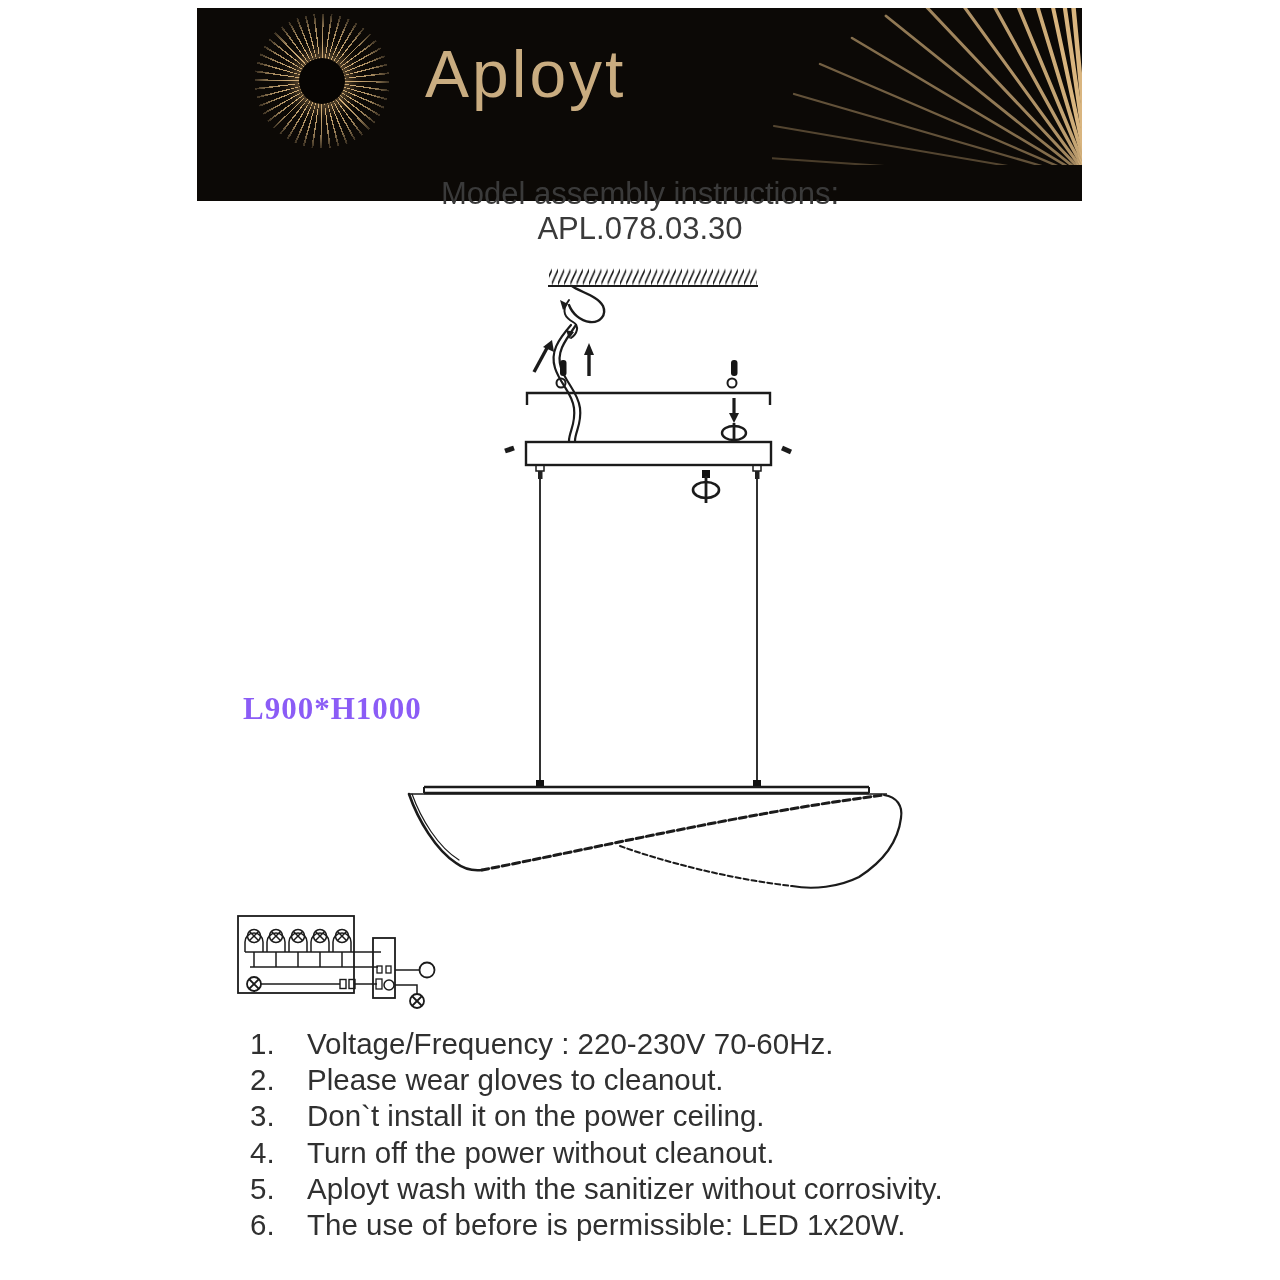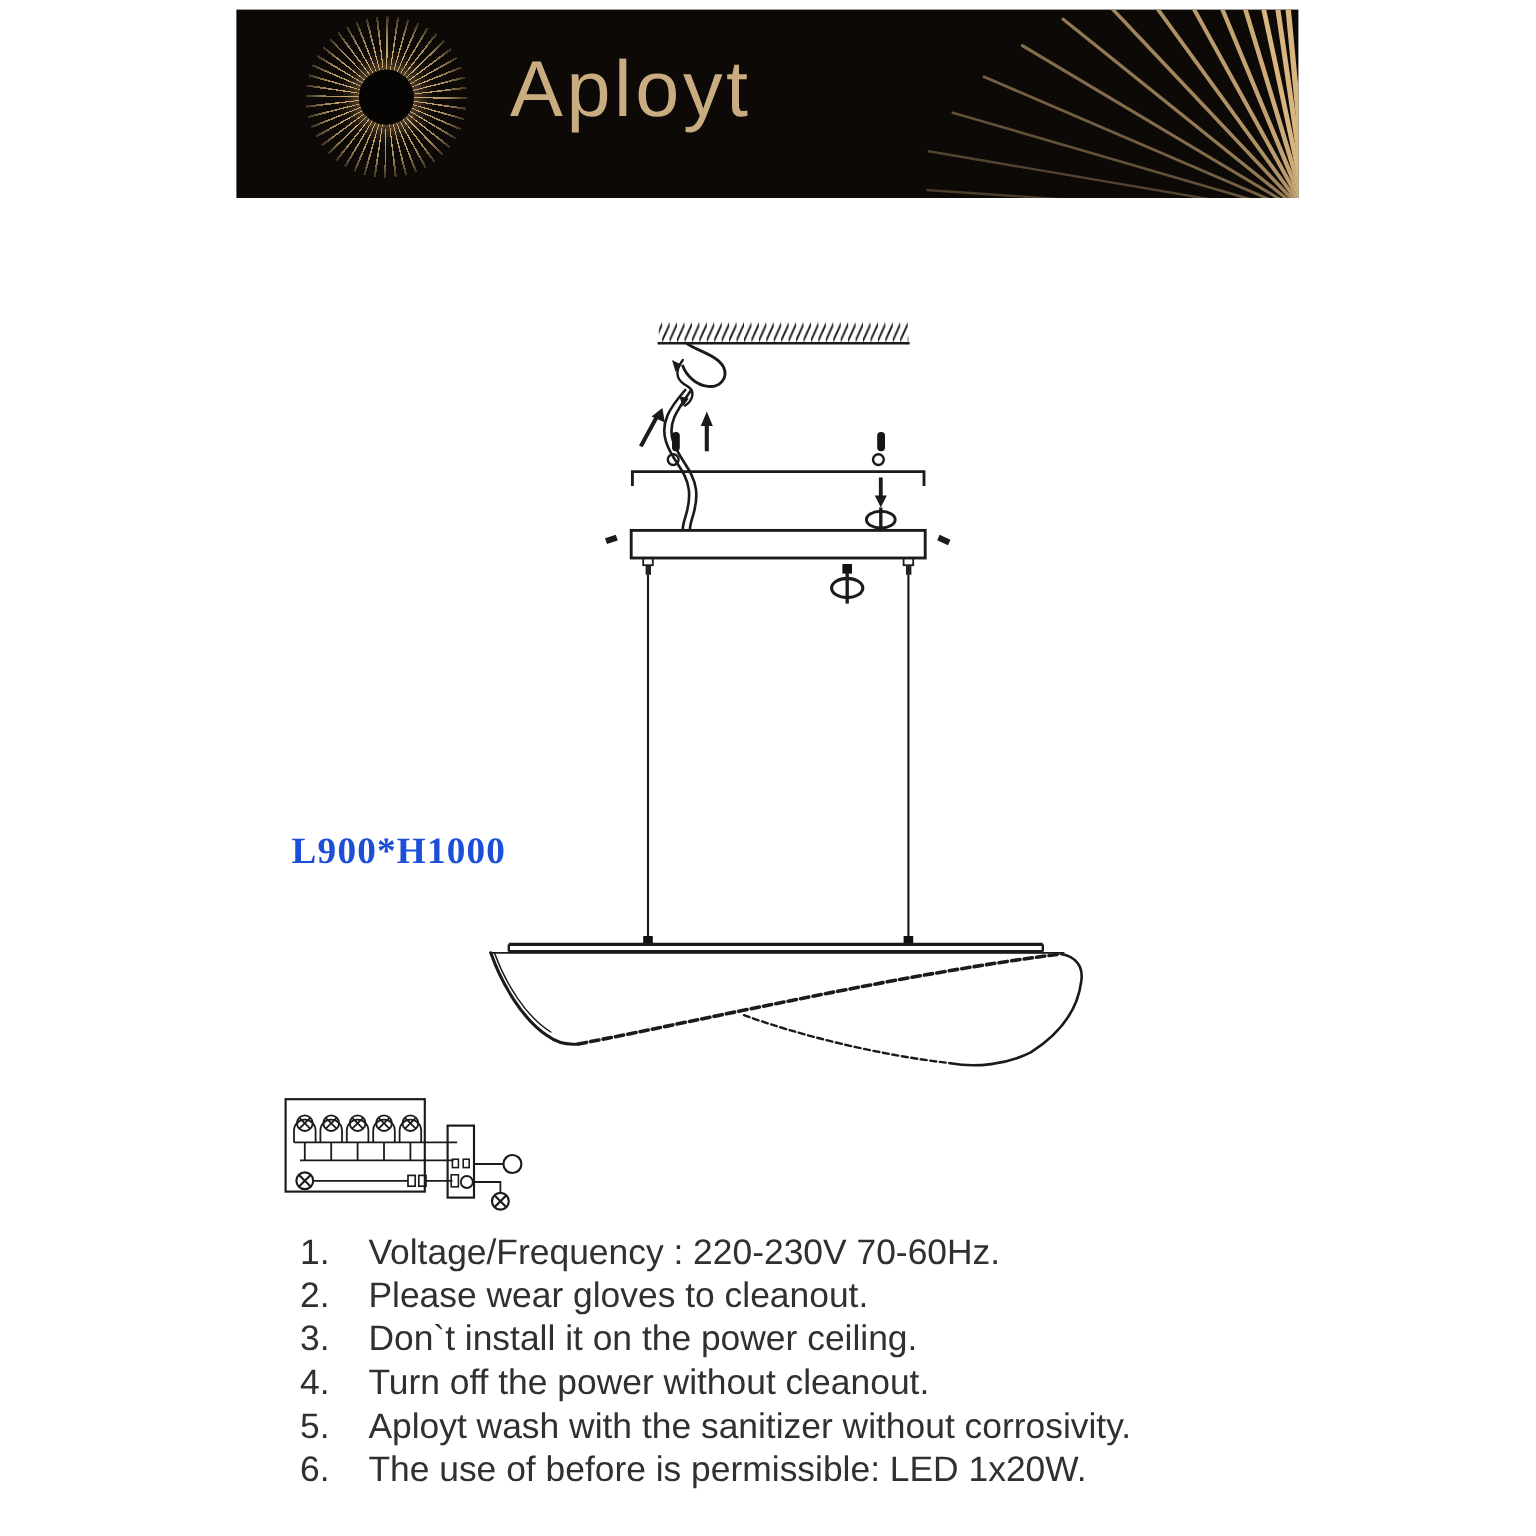--- a/index.html
+++ b/index.html
@@ -1,40 +1,40 @@
 <!DOCTYPE html>
 <html><head>
 <meta charset="utf-8">
 <style>
   html,body{margin:0;padding:0;background:#fff;}
   .page{position:relative;width:1280px;height:1280px;background:#ffffff;overflow:hidden;
         font-family:"Liberation Sans",sans-serif;}
 
   
-  .banner{position:absolute;left:197px;top:8px;width:885px;height:157px;background:#0c0906;overflow:hidden;}
+  .banner{position:absolute;left:197px;top:8px;width:885px;height:193px;background:#0c0906;overflow:hidden;}
   .sunburst{position:absolute;left:58px;top:6px;width:134px;height:134px;}
   .sunburst .rays{position:absolute;inset:0;border-radius:50%;
       background:repeating-conic-gradient(rgba(216,180,125,.95) 0deg 1.6deg, rgba(12,9,6,0) 1.6deg 7.5deg);}
   .sunburst .fade{position:absolute;inset:0;border-radius:50%;
       background:radial-gradient(circle, rgba(12,9,6,0) 36%, rgba(12,9,6,.25) 55%, #0c0906 78%);}
   .sunburst .core{position:absolute;left:44px;top:44px;width:46px;height:46px;border-radius:50%;
       background:#070503;box-shadow:0 0 16px 5px rgba(205,165,110,.55);}
   .brand{position:absolute;left:228px;top:28px;font-size:66px;font-weight:300;
       color:#c9ac80;letter-spacing:3px;}
   .fan{position:absolute;right:0;top:0;}
 
   
   .title-block{position:absolute;left:0;top:176px;width:1280px;text-align:center;
       font-size:31px;line-height:35px;color:#3a3a3a;}
 
   
   .lamp-diagram{position:absolute;left:390px;top:258px;}
   .wiring{position:absolute;left:228px;top:908px;}
   .dim-label{position:absolute;left:243px;top:691px;font-family:"Liberation Serif",serif;
-      font-size:31px;font-weight:600;color:#1d4ed8;letter-spacing:1px;}
+      font-size:31px;font-weight:600;color:#8b5cf6;letter-spacing:1px;}
 
   
   .instructions{position:absolute;left:250px;top:1026px;width:820px;}
   .row{display:flex;font-size:29.5px;line-height:36.2px;color:#303030;}
   .row .num{width:57px;flex:none;}
 
   svg .ink{stroke:#1b1b1b;fill:none;}
 </style>
 </head>
 <body>
@@ -61,20 +61,24 @@
         <line x1="318" y1="172" x2="210" y2="-24" stroke-width="3.4" opacity=".85"></line>
         <line x1="318" y1="172" x2="236" y2="-26" stroke-width="3.6" opacity=".90"></line>
         <line x1="318" y1="172" x2="258" y2="-26" stroke-width="3.8" opacity=".95"></line>
         <line x1="318" y1="172" x2="276" y2="-24" stroke-width="4" opacity="1"></line>
         <line x1="318" y1="172" x2="290" y2="-20" stroke-width="4.2" opacity="1"></line>
         <line x1="318" y1="172" x2="300" y2="-16" stroke-width="4.5" opacity="1"></line>
       </g>
     </svg>
   </header>
 
+  <div class="title-block">
+    <div>Model assembly instructions:</div>
+    <div>APL.078.03.30</div>
+  </div>
 
   <svg class="lamp-diagram" width="530" height="640" viewBox="390 258 530 640">
     <defs>
       <pattern id="hatch" width="6.2" height="22" patternUnits="userSpaceOnUse">
         <line x1="-1" y1="22" x2="9" y2="0" stroke="#1c1c1c" stroke-width="1.6"></line>
       </pattern>
     </defs>
 
     <g>
       <rect x="549" y="264" width="208" height="21" fill="url(#hatch)"></rect>

